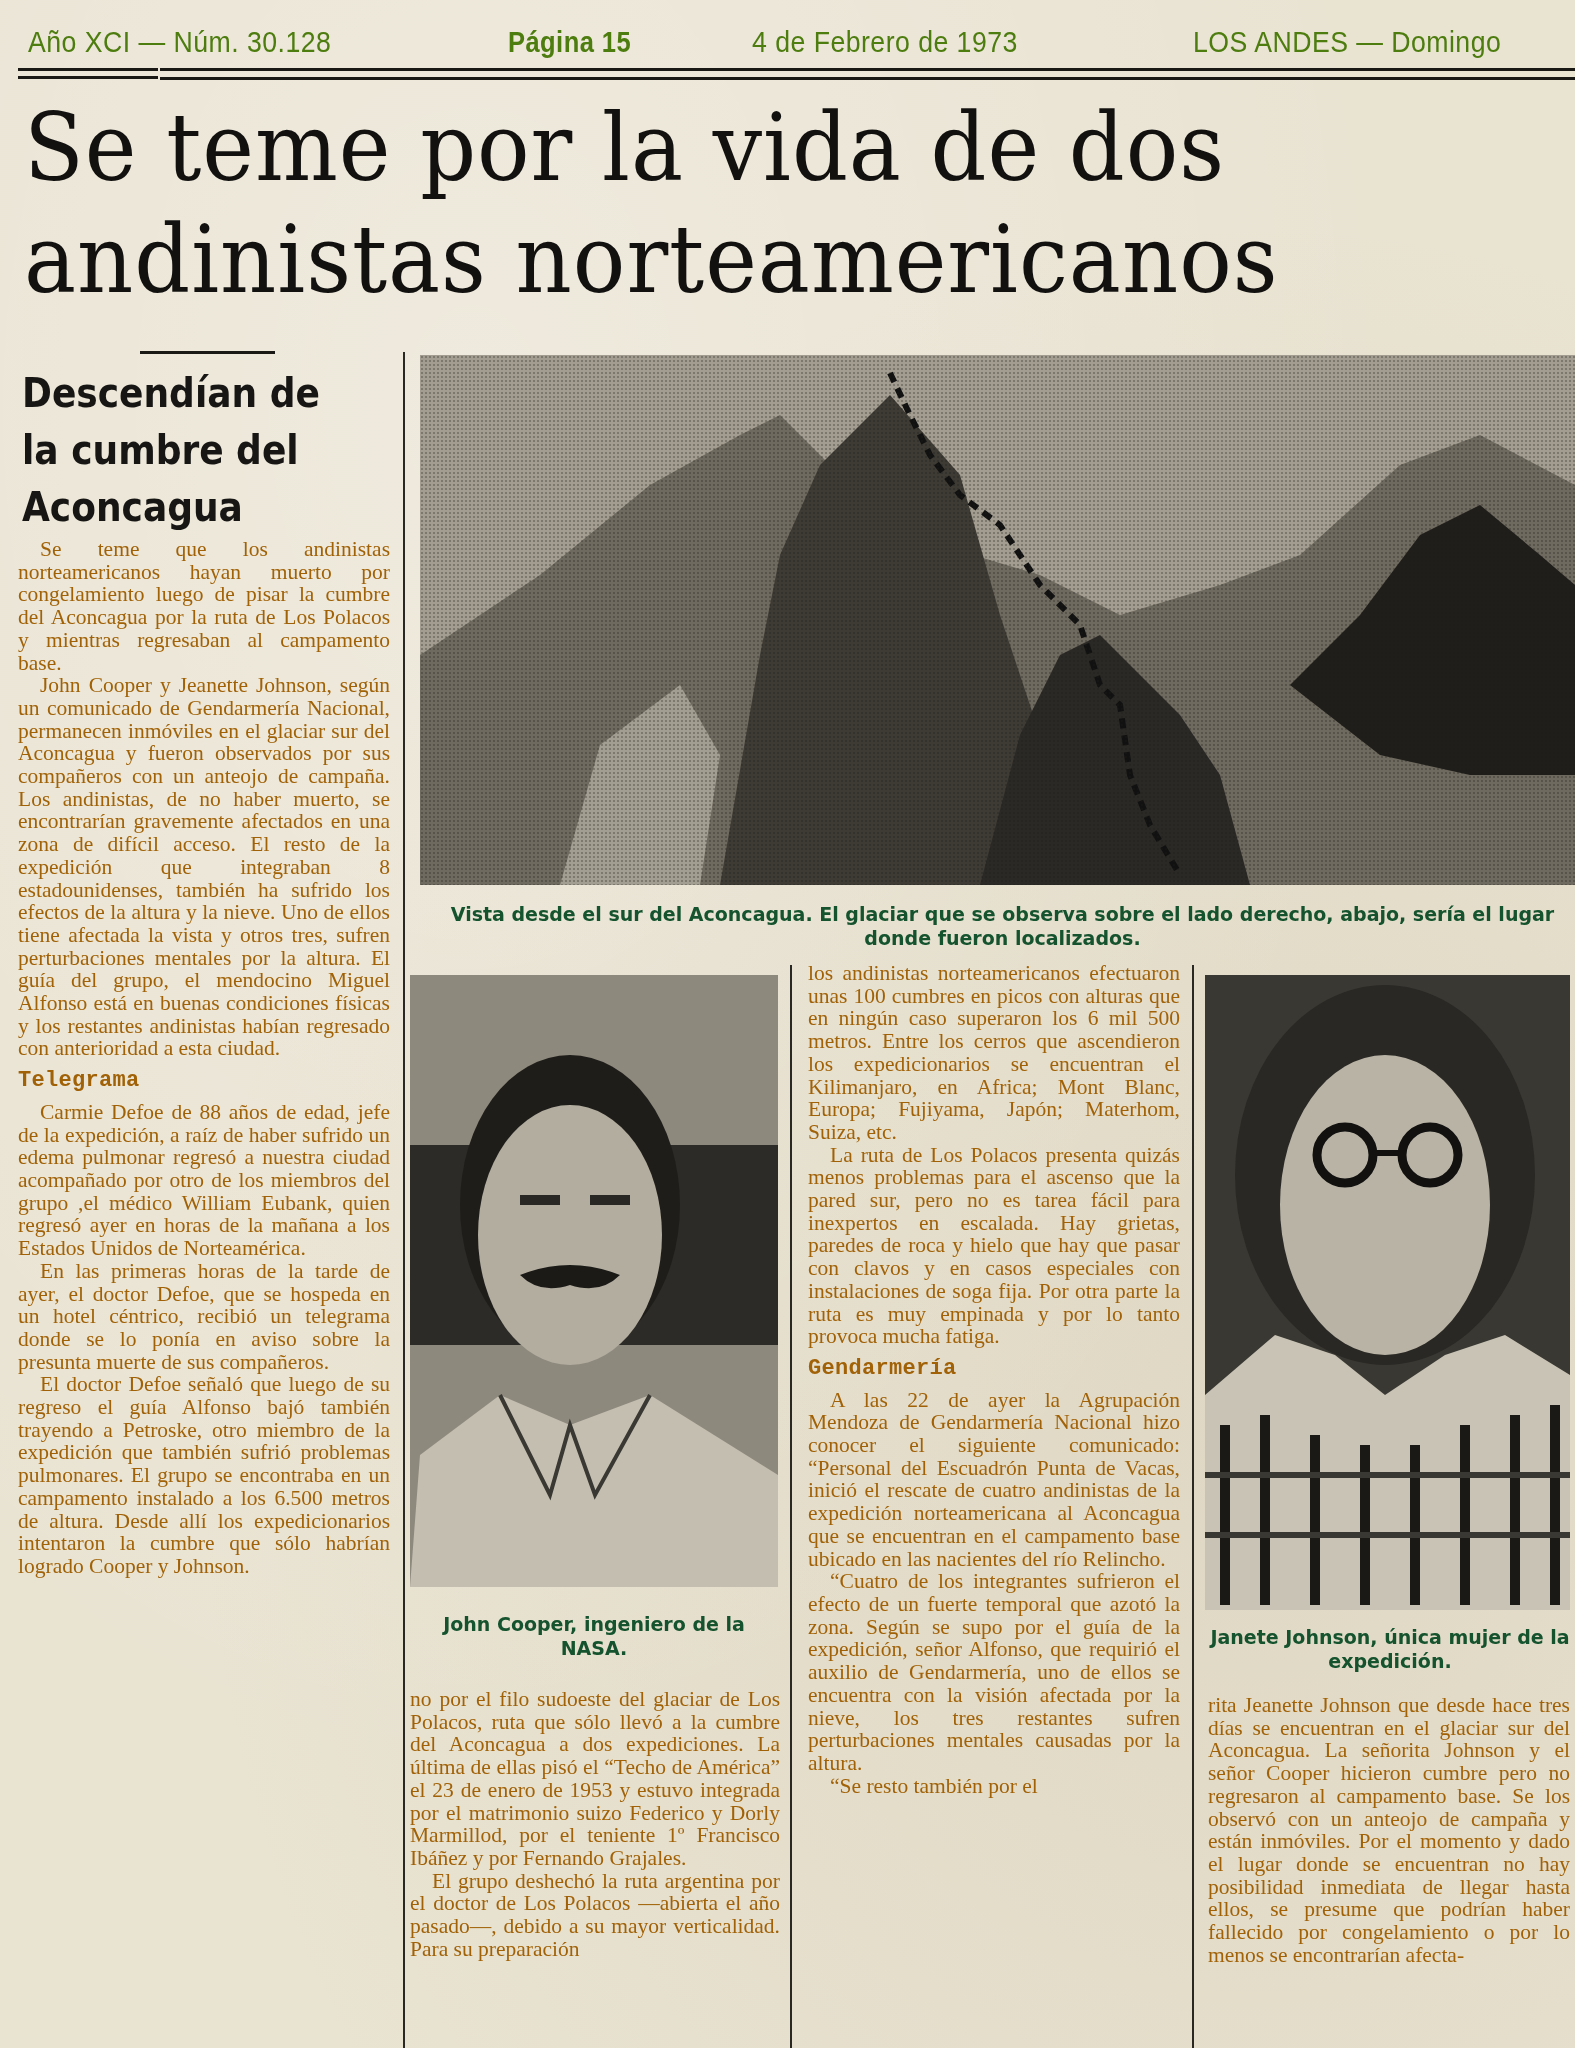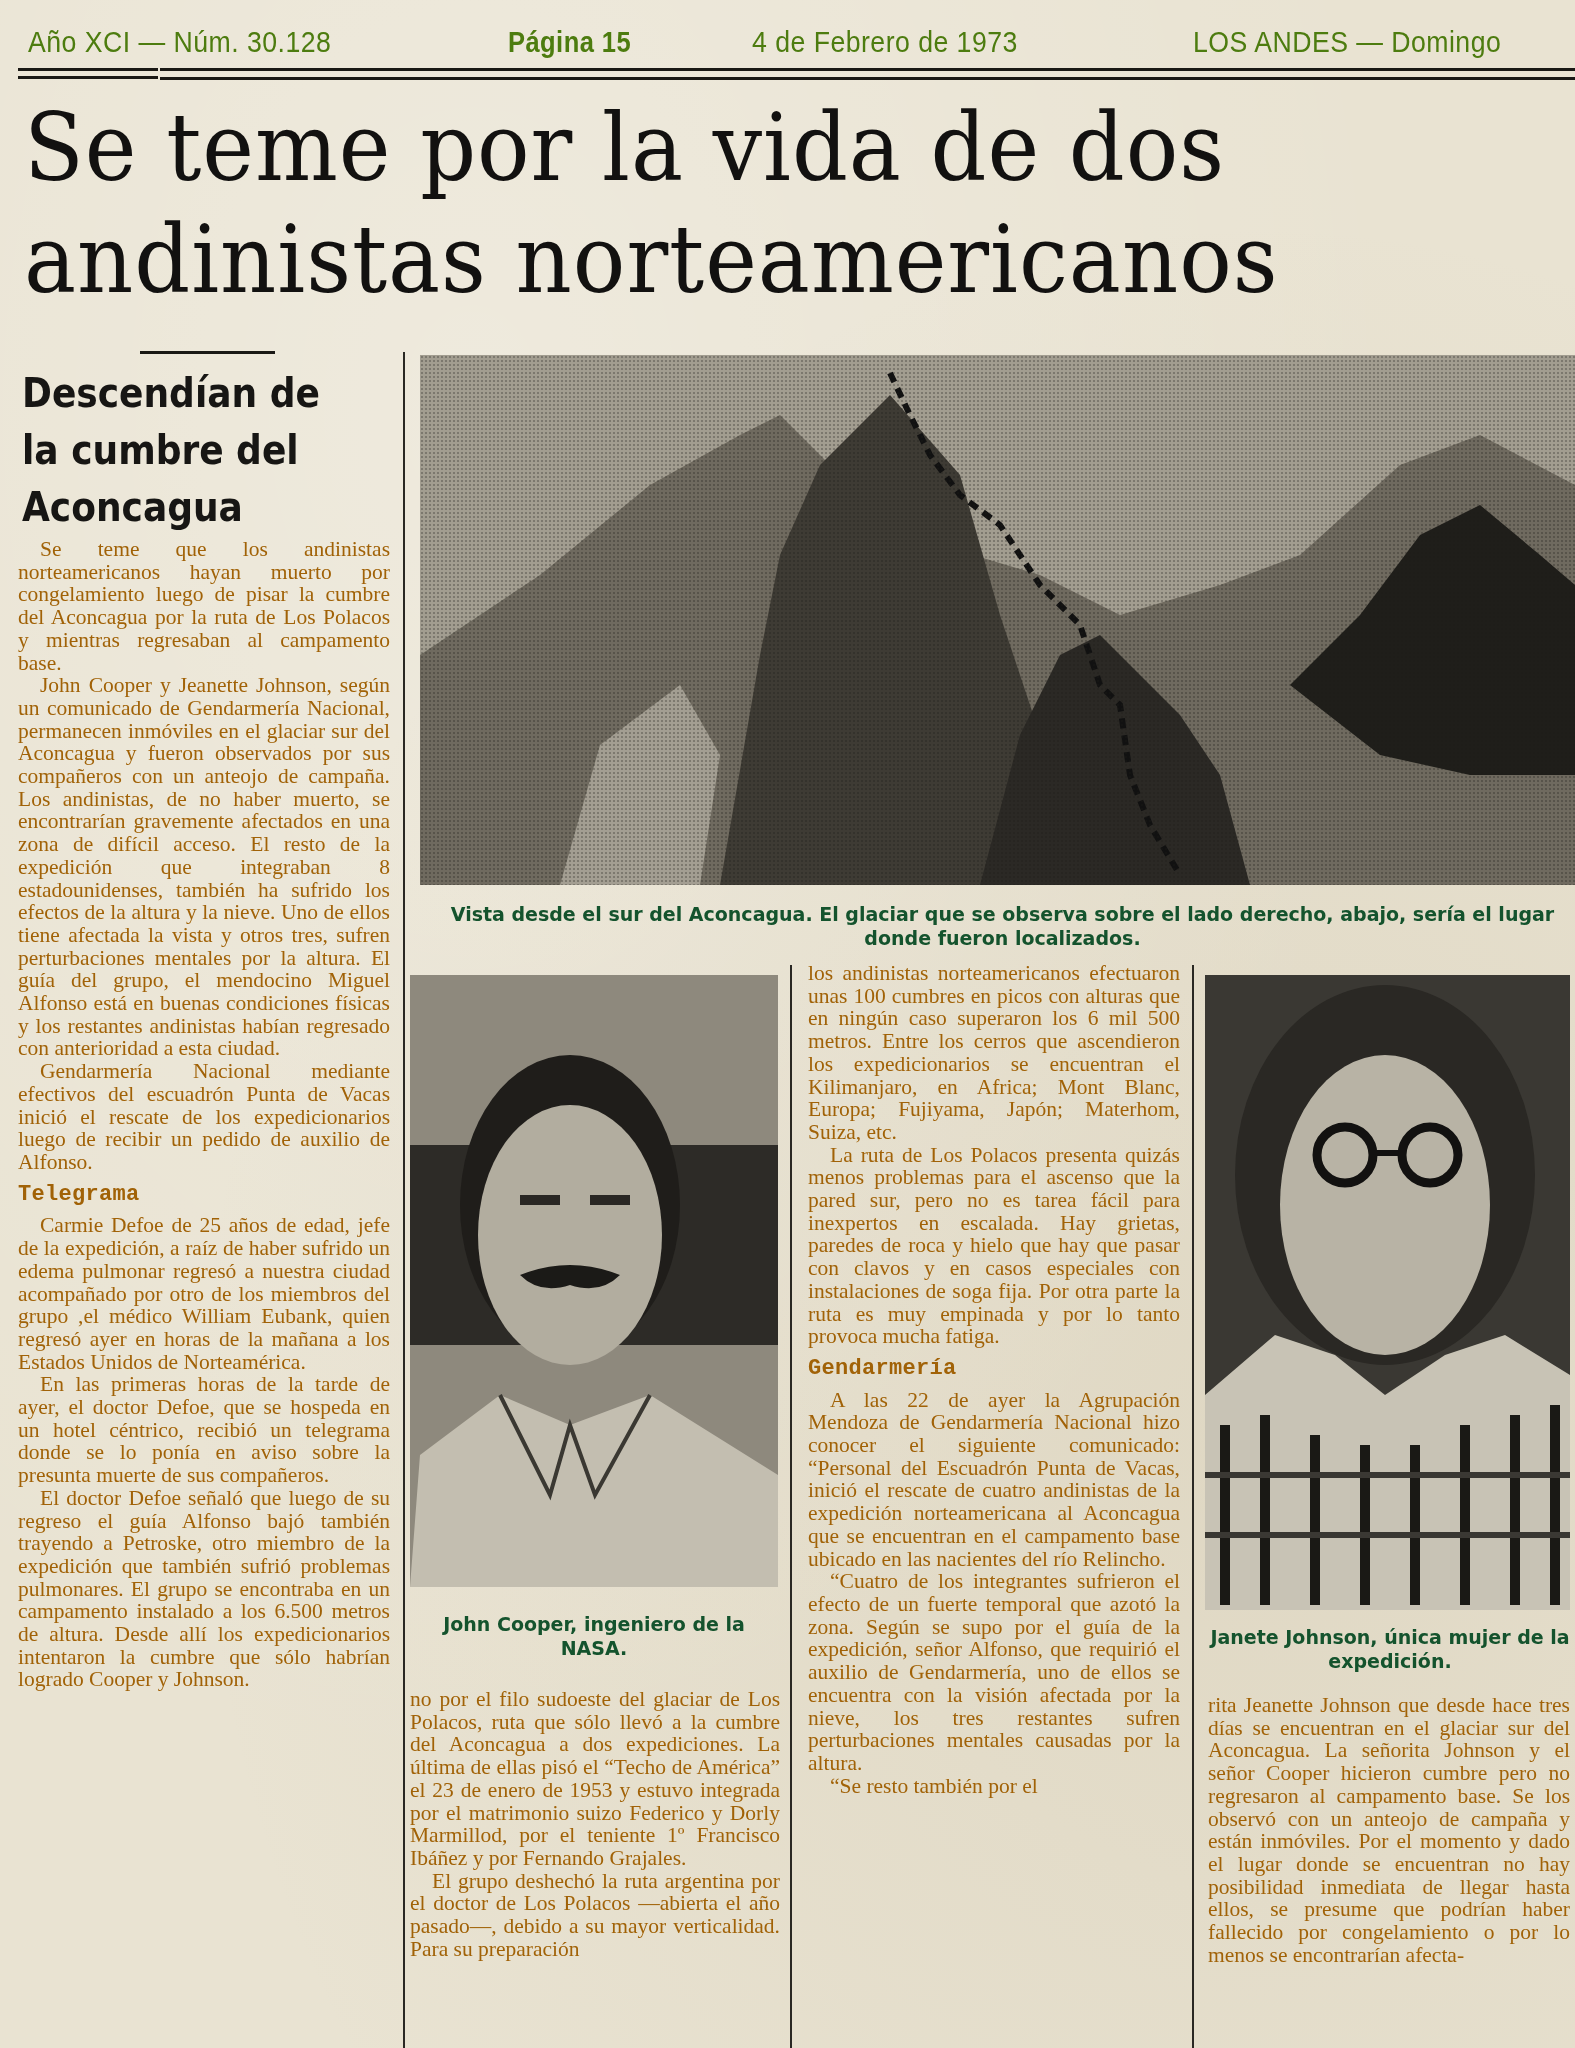--- a/index.html
+++ b/index.html
@@ -88,23 +88,22 @@
 <div class="abs short-rule"></div>
 <h2 class="abs subhead" style="margin:0;">
   <div>Descendían de</div>
   <div>la cumbre del</div>
   <div>Aconcagua</div>
 </h2>
 
 <div class="abs col" style="top:538px; left:18px; width:372px;">
   <p>Se teme que los andinistas norteamericanos hayan muerto por congelamiento luego de pisar la cumbre del Aconcagua por la ruta de Los Polacos y mientras regresaban al campamento base.</p>
   <p>John Cooper y Jeanette Johnson, según un comunicado de Gendarmería Nacional, permanecen inmóviles en el glaciar sur del Aconcagua y fueron observados por sus compañeros con un anteojo de campaña. Los andinistas, de no haber muerto, se encontrarían gravemente afectados en una zona de difícil acceso. El resto de la expedición que integraban 8 estadounidenses, también ha sufrido los efectos de la altura y la nieve. Uno de ellos tiene afectada la vista y otros tres, sufren perturbaciones mentales por la altura. El guía del grupo, el mendocino Miguel Alfonso está en buenas condiciones físicas y los restantes andinistas habían regresado con anterioridad a esta ciudad.</p>
-  <p>Gendarmería Nacional mediante efectivos del escuadrón Punta de Vacas inició el rescate de los expedicionarios luego de recibir un pedido de auxilio de Alfonso.</p>
   <h3>Telegrama</h3>
-  <p>Carmie Defoe de 25 años de edad, jefe de la expedición, a raíz de haber sufrido un edema pulmonar regresó a nuestra ciudad acompañado por otro de los miembros del grupo ,el médico William Eubank, quien regresó ayer en horas de la mañana a los Estados Unidos de Norteamérica.</p>
+  <p>Carmie Defoe de 88 años de edad, jefe de la expedición, a raíz de haber sufrido un edema pulmonar regresó a nuestra ciudad acompañado por otro de los miembros del grupo ,el médico William Eubank, quien regresó ayer en horas de la mañana a los Estados Unidos de Norteamérica.</p>
   <p>En las primeras horas de la tarde de ayer, el doctor Defoe, que se hospeda en un hotel céntrico, recibió un telegrama donde se lo ponía en aviso sobre la presunta muerte de sus compañeros.</p>
   <p>El doctor Defoe señaló que luego de su regreso el guía Alfonso bajó también trayendo a Petroske, otro miembro de la expedición que también sufrió problemas pulmonares. El grupo se encontraba en un campamento instalado a los 6.500 metros de altura. Desde allí los expedicionarios intentaron la cumbre que sólo habrían logrado Cooper y Johnson.</p>
 </div>
 
 <div class="abs vrule" style="top:352px; left:403px; height:1696px;"></div>
 
 <div class="abs photo" style="top:355px; left:420px; width:1155px; height:530px; background-color:#8b867a;">
   <svg width="1155" height="530" viewBox="0 0 1155 530">
     <defs>
       <pattern id="dots" width="4" height="4" patternUnits="userSpaceOnUse">

